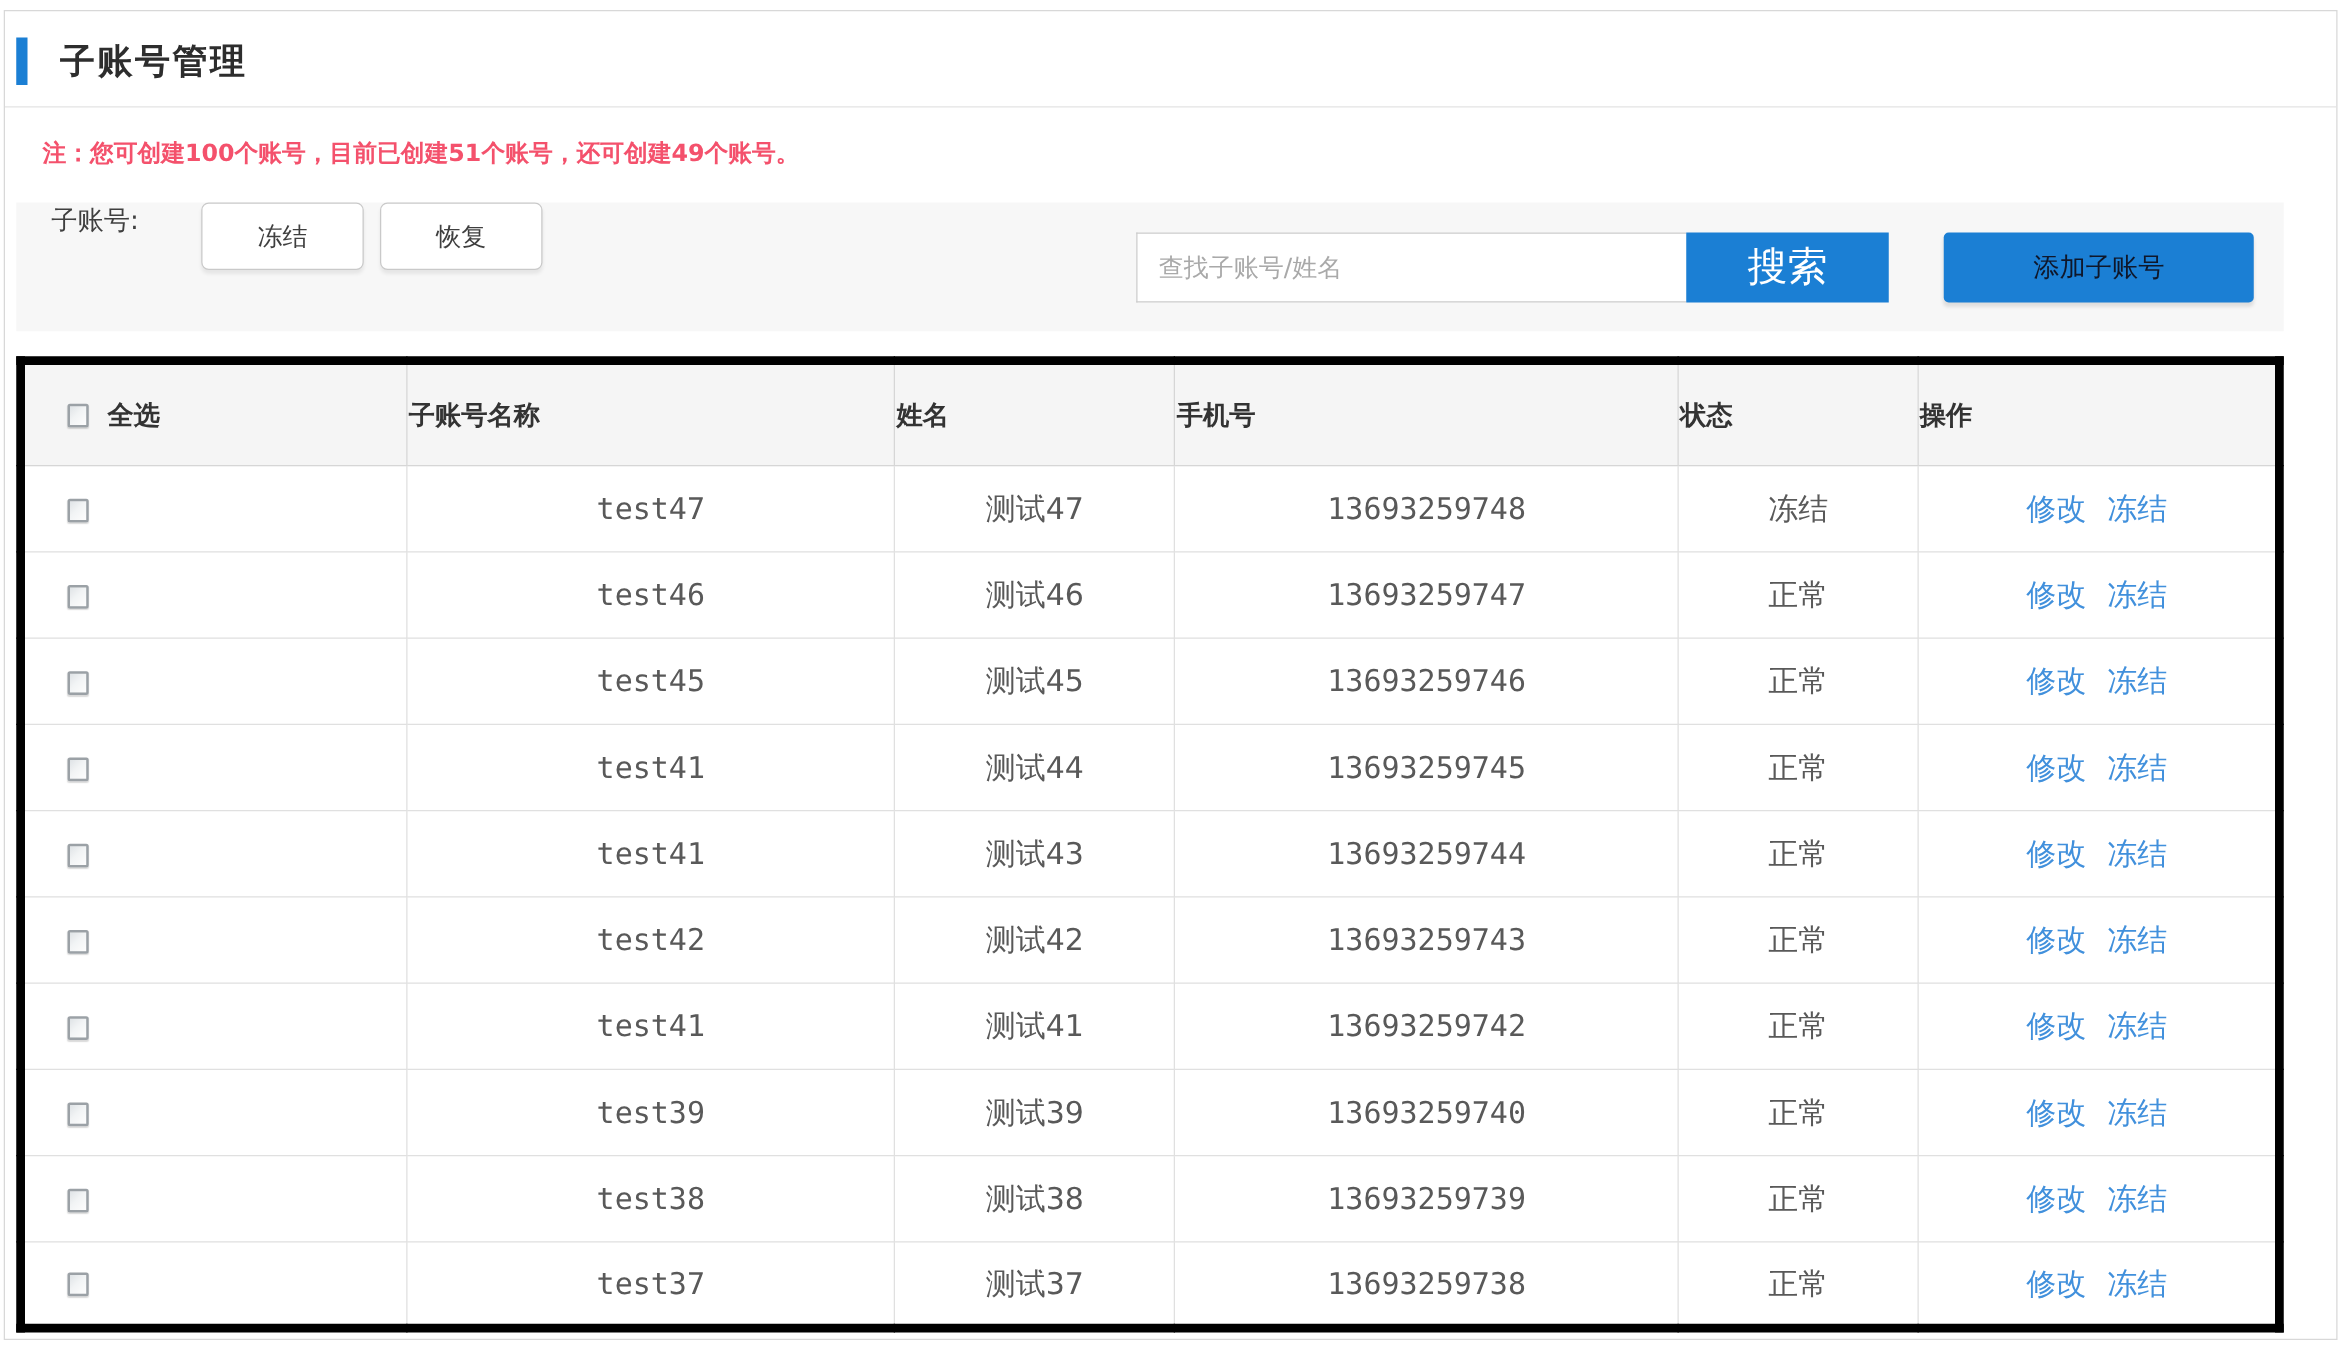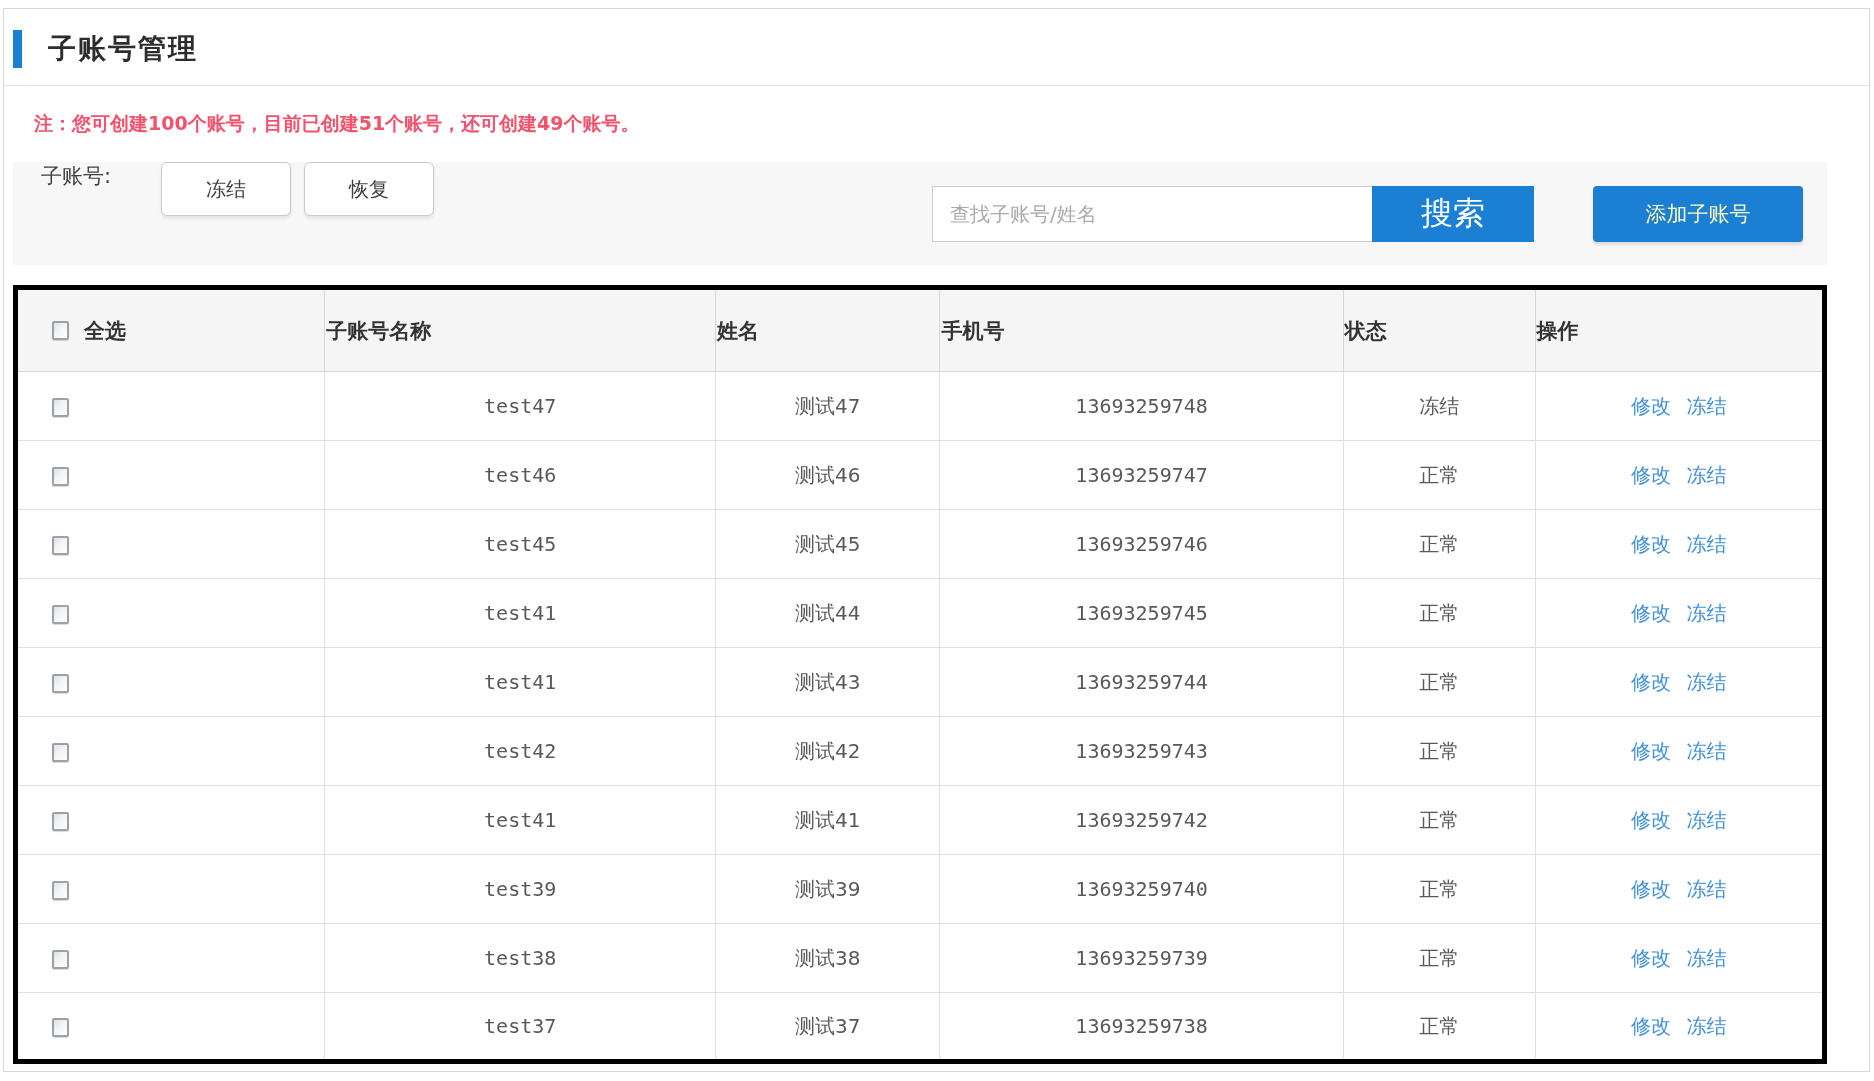--- a/index.html
+++ b/index.html
@@ -43,42 +43,42 @@
     background: #fff; font-size: 20px; color: #555;
     padding: 16px 17px; font-family: inherit; outline: none;
   }
   .search-input::placeholder { color: #a9a9a9; }
   .btn-search {
     width: 162px; height: 56px;
     background: #1b7fd4; color: #fff; border: none;
     font-size: 32px; font-family: inherit; cursor: pointer;
   }
   .btn-add {
-    width: 210px; height: 56px; margin-left: 59px;
-    background: #1b7fd4; color: #fef9c3; border: none; border-radius: 4px;
+    width: 248px; height: 56px; margin-left: 44px;
+    background: #1b7fd4; color: #0f172a; border: none; border-radius: 4px;
     font-size: 21px; font-family: inherit; cursor: pointer;
     box-shadow: 0 3px 3px rgba(0,0,0,0.10);
   }
   
   .table-wrap { margin: 20px 42px 0 9px; }
-  table { width: 100%; border-collapse: collapse; table-layout: fixed; border: 5px solid #000000; }
+  table { width: 100%; border-collapse: collapse; table-layout: fixed; border: 7px solid #000000; }
   col.c-select { width: 17.1%; }
   col.c-account { width: 21.6%; }
   col.c-name { width: 12.4%; }
   col.c-phone { width: 22.3%; }
   col.c-status { width: 10.6%; }
   col.c-actions { width: 16.0%; }
   th {
     height: 84px; background: #f5f5f5;
     font-size: 21px; font-weight: bold; color: #333;
     text-align: left; border: 1px solid #d6d6d6;
   }
   td {
     height: 69px; text-align: center;
-    font-size: 20px; color: #595959;
+    font-size: 24px; color: #595959;
     border: 1px solid #e0e0e0; border-top: 1px solid #e6e6e6;
   }
   th.col-select, td.col-select { text-align: left; padding-left: 34px; }
   th.col-select .hdr-inner { display: flex; align-items: center; gap: 15px; }
   .mono { font-family: "DejaVu Sans Mono", "Liberation Mono", monospace; }
   .checkbox {
     display: inline-block; width: 17px; height: 19px;
     border: 2px solid #9ba1a6; border-radius: 2px;
     background: linear-gradient(135deg, #dfe3e6 0%, #f2f4f5 45%, #fdfdfd 100%);
     box-shadow: 0 1px 1px rgba(0,0,0,0.15);

